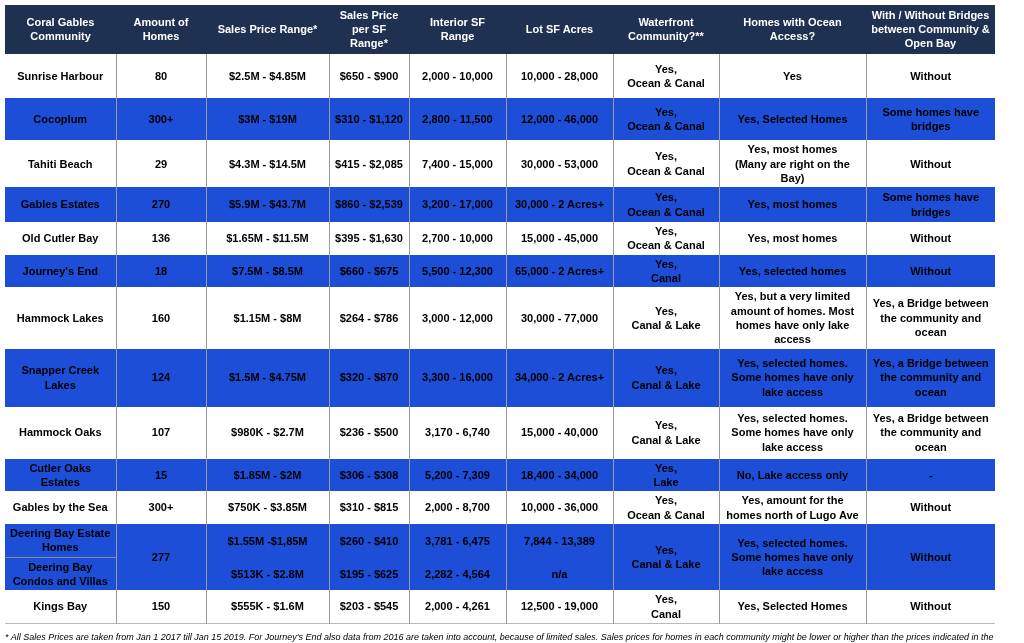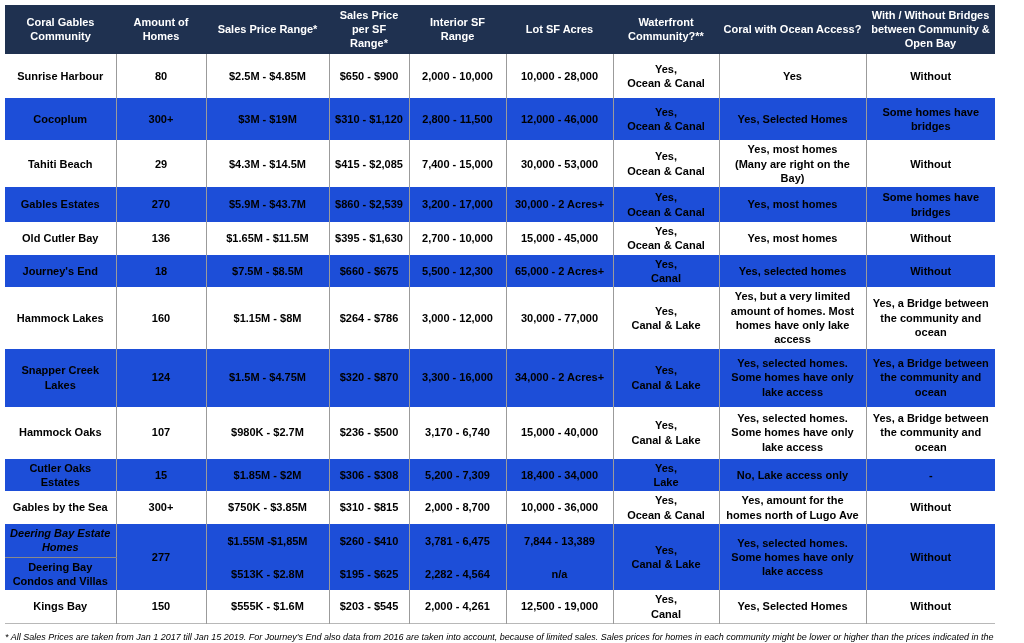--- a/index.html
+++ b/index.html
@@ -12,21 +12,21 @@
   th {
     background:#1f3150; color:#ffffff; font-size:11px; font-weight:bold;
     text-align:center; vertical-align:middle; padding:4px 4px; line-height:1.25;
   }
   td {
     text-align:center; vertical-align:middle; padding:2px 4px;
     white-space:pre-line; line-height:1.3;
   }
   td.bl { border-left:1px solid #9b9b9b; }
   tr.alt { background:#1d4ed8; }
-  td.subdiv { border-bottom:1px solid #8a8a8a;font-style:italic; }
+  td.subdiv { border-bottom:1px solid #8a8a8a; }
   .footnotes {
     width:1012px; margin-top:7px; font-size:9px; font-style:italic;
     line-height:1.55; color:#000;
   }
 </style>
 </head>
 <body>
 
 <div class="page">
   <table class="community-table">
@@ -43,21 +43,21 @@
     </colgroup>
     <thead>
       <tr style="height:40px">
         <th>Coral Gables Community</th>
         <th>Amount of Homes</th>
         <th>Sales Price Range*</th>
         <th>Sales Price per SF Range*</th>
         <th>Interior SF Range</th>
         <th>Lot SF Acres</th>
         <th>Waterfront Community?**</th>
-        <th>Coral with Ocean Access?</th>
+        <th>Homes with Ocean Access?</th>
         <th>With / Without Bridges between Community &amp; Open Bay</th>
       </tr>
     </thead>
     <tbody>
       <tr style="height:44px">
         <td>Sunrise Harbour</td>
         <td class="bl">80</td>
         <td class="bl">$2.5M - $4.85M</td>
         <td class="bl">$650 - $900</td>
         <td class="bl">2,000 - 10,000</td>

